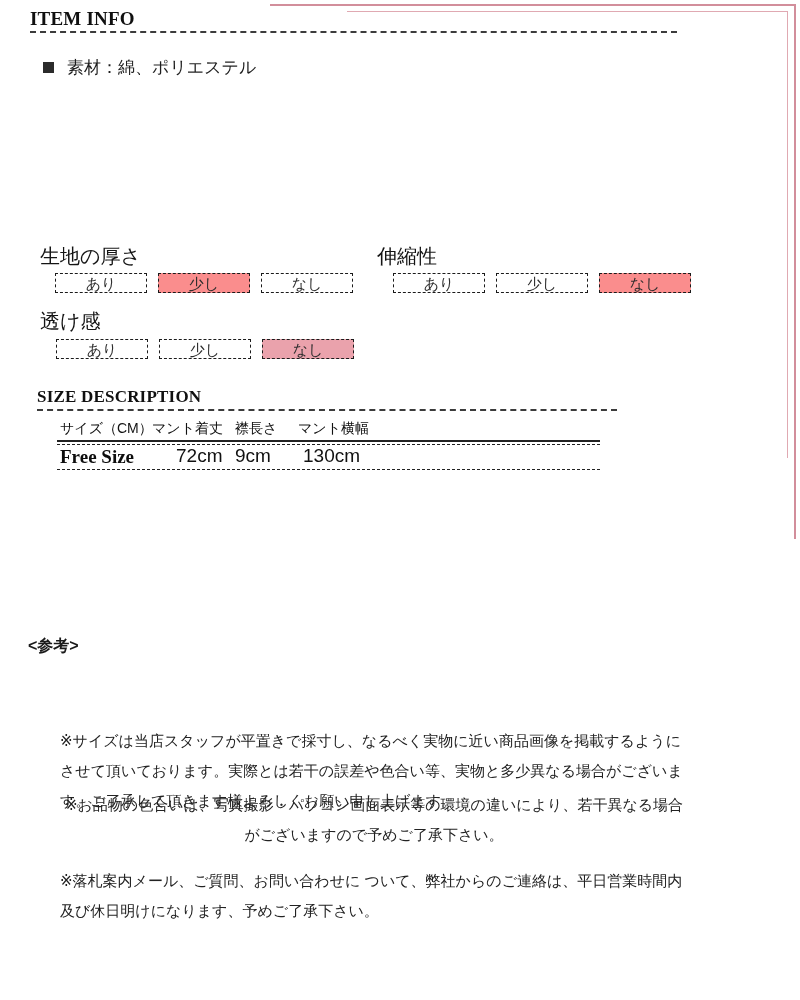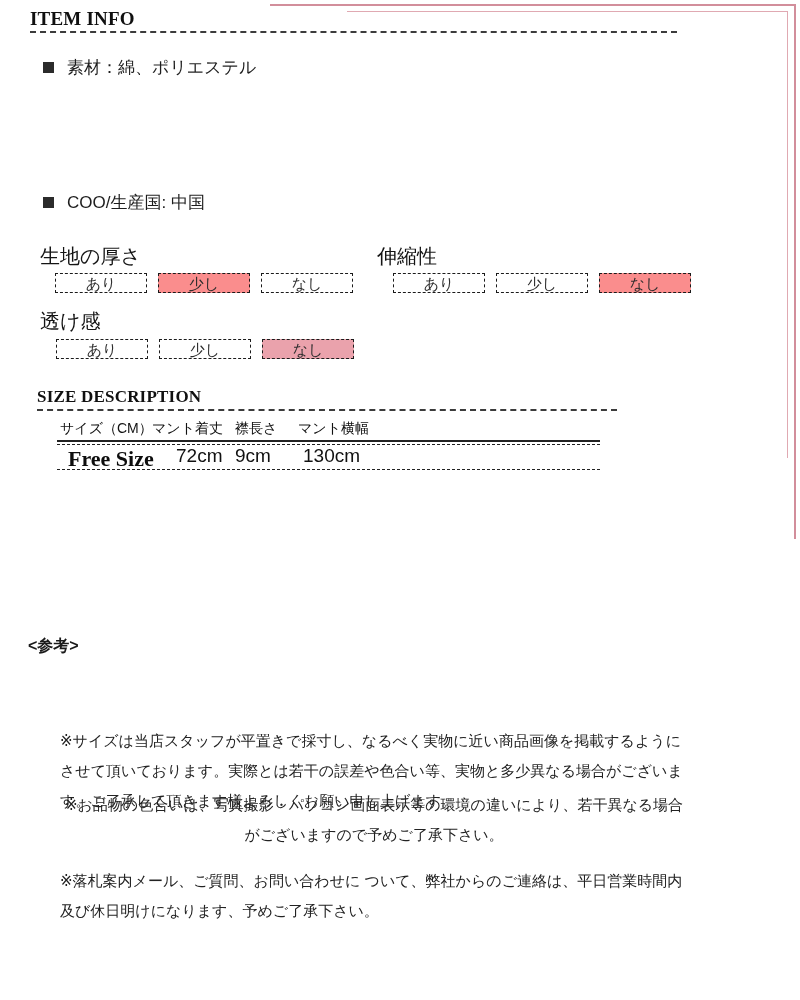--- a/index.html
+++ b/index.html
@@ -40,21 +40,21 @@
     width:92px;height:20px;border:1.5px dashed #1b1b1b;box-sizing:border-box;
     display:flex;align-items:center;justify-content:center;
     font-size:15px;color:#2d2d2d;background:#fff;line-height:1;
   }
   .opt.sel{background:#fa8d8d;}
   .opt.sel-alt{background:#eaa2ac;}
 
   
   .tbl-head{position:absolute;font-size:14px;color:#111;}
   .tbl-val{position:absolute;font-size:19px;color:#111;}
-  .tbl-size{position:absolute;font-family:"Liberation Serif","DejaVu Serif",serif;font-weight:700;font-size:22px;color:#0d0d0d;margin-left:8px;}
+  .tbl-size{position:absolute;font-family:"Liberation Serif","DejaVu Serif",serif;font-weight:700;font-size:19px;color:#0d0d0d;}
   .tbl-line-solid{position:absolute;left:57px;width:543px;border-top:2px solid #222;height:0;}
   .tbl-line-dash{position:absolute;left:57px;width:543px;border-top:1.5px dashed #222;height:0;}
 
   
   #ref-title{position:absolute;left:28px;top:636px;font-size:16px;font-weight:700;color:#1a1a1a;}
   .ref-p{position:absolute;left:60px;width:628px;font-size:15px;line-height:30px;color:#222;}
 </style>
 </head>
 <body>
 
@@ -62,24 +62,20 @@
 
   <div class="frame-outer"></div>
   <div class="frame-inner"></div>
 
   <div id="item-info-title" class="sec-title">ITEM INFO</div>
   <div id="item-info-rule" class="dash-rule"></div>
 
   <div class="bullet-row" style="top:56px;">
     <span class="bullet-sq"></span>
     <span>素材：綿、ポリエステル</span>
-  </div>
-  <div class="bullet-row" style="top:191px;">
-    <span class="bullet-sq"></span>
-    <span>COO/生産国: 中国</span>
   </div>
 
   <div class="attr-label" style="left:40px;top:243px;">生地の厚さ</div>
   <div class="opt-row" style="left:55px;top:273px;">
     <div class="opt">あり</div>
     <div class="opt sel">少し</div>
     <div class="opt">なし</div>
   </div>
 
   <div class="attr-label" style="left:377px;top:243px;">伸縮性</div>

